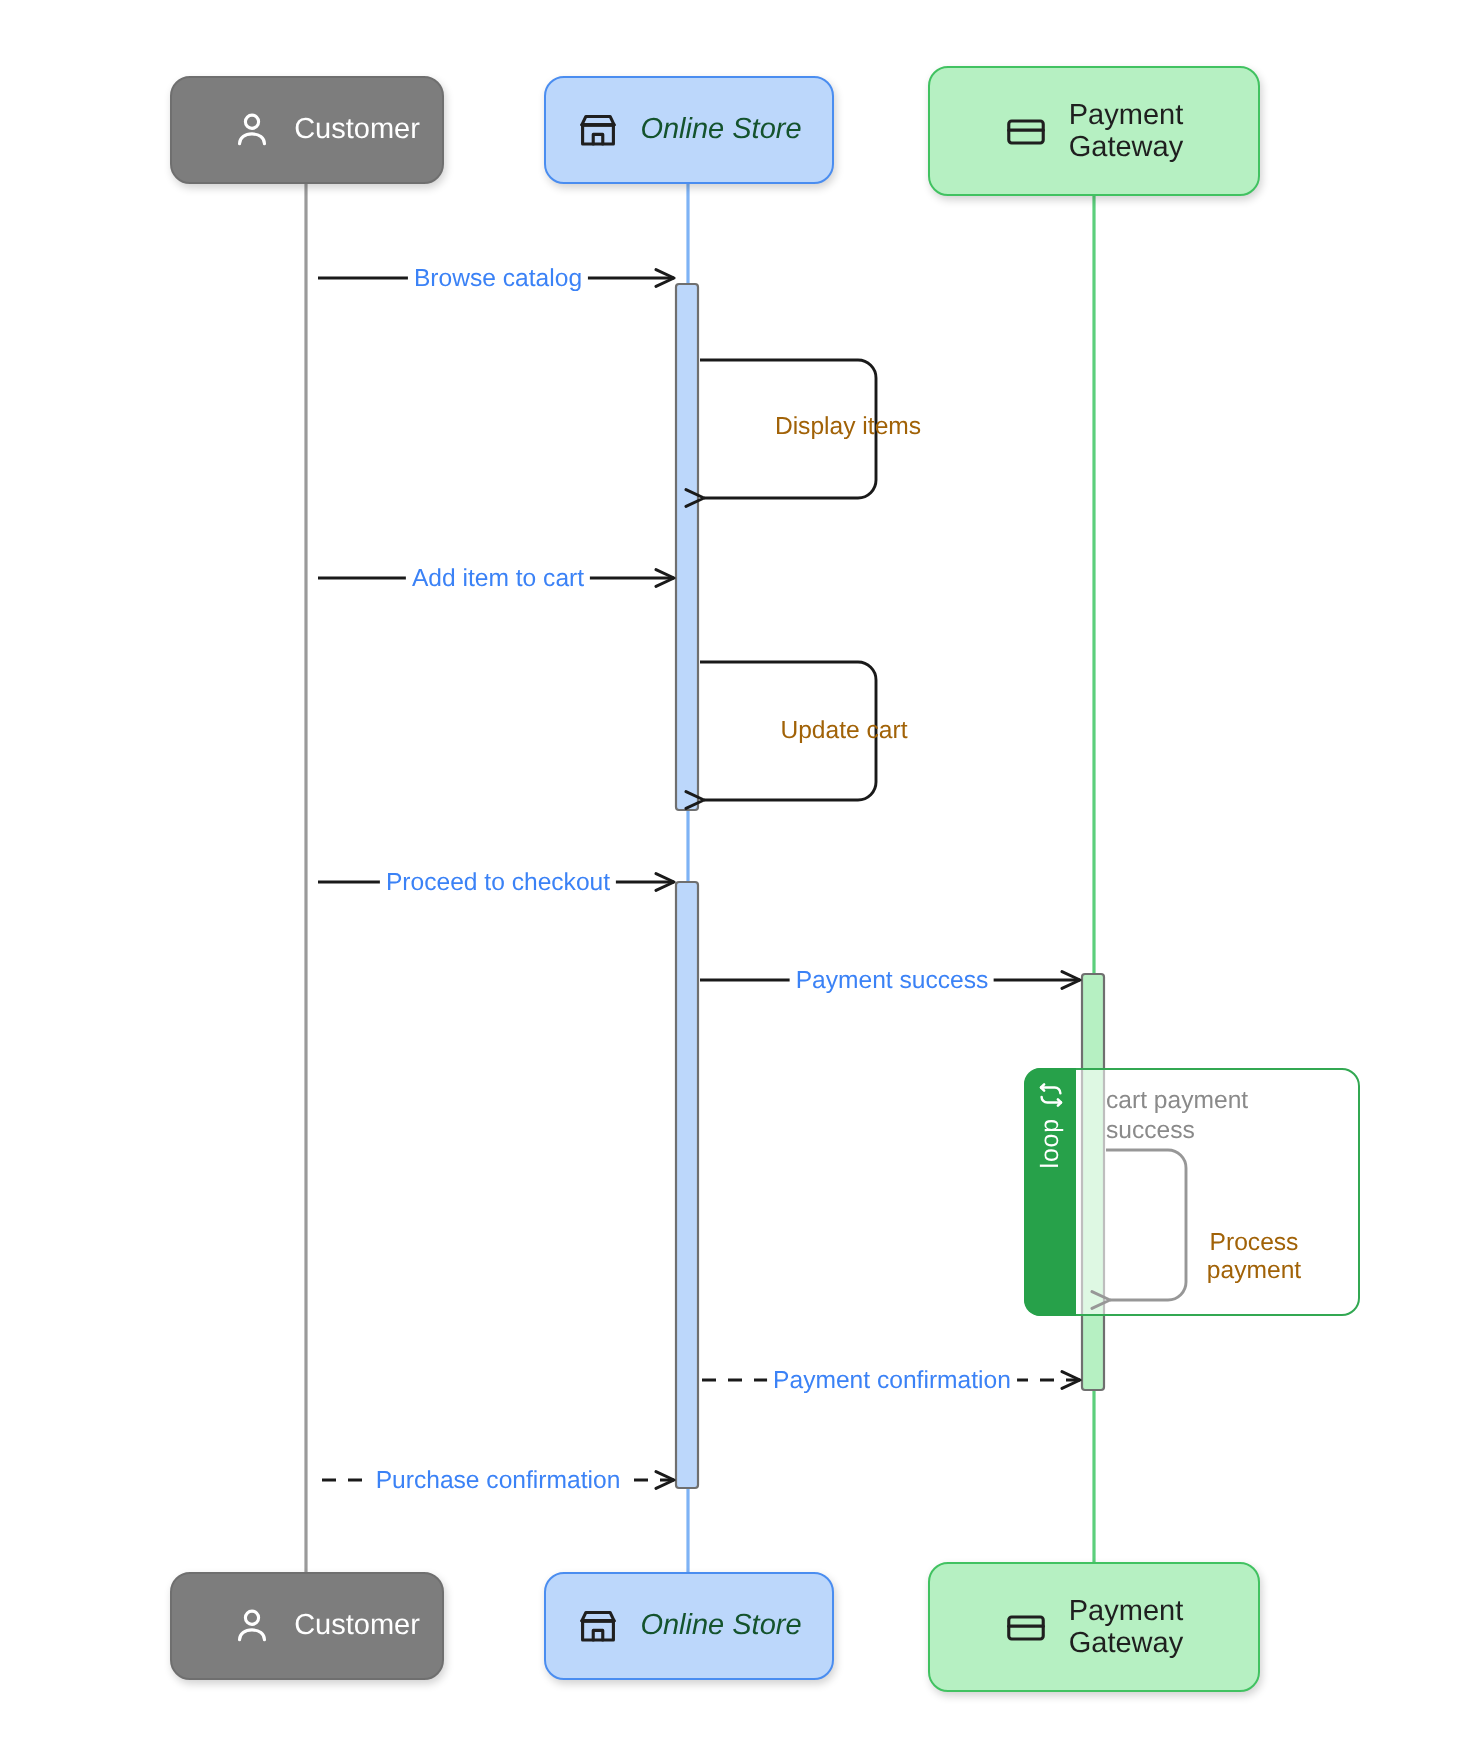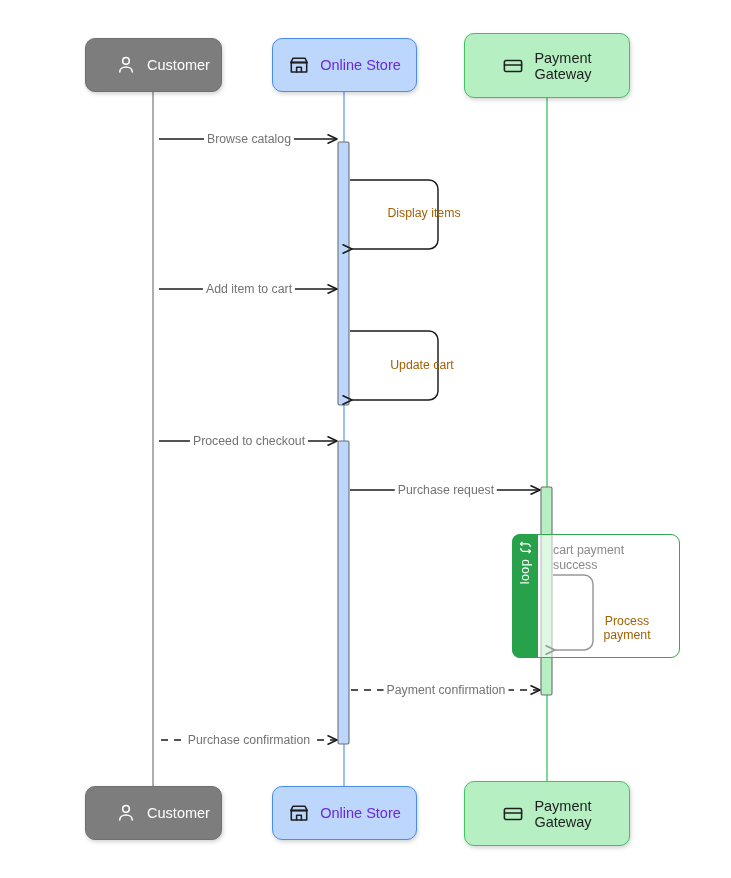--- a/index.html
+++ b/index.html
@@ -9,25 +9,25 @@
 
   .pbox{position:absolute;box-sizing:border-box;border-radius:10px;display:flex;
         align-items:center;justify-content:center;gap:10px;
         box-shadow:1px 2px 4px rgba(0,0,0,0.18);}
   .pbox .plabel{font-size:14.5px;line-height:16px;text-align:center;white-space:pre-line;}
   .pbox .picon{display:flex;align-items:center;justify-content:center;flex:0 0 auto;}
 
   .p-customer{background:#7d7d7d;border:1px solid #6f6f6f;padding-left:18px;}
   .p-customer .plabel{color:#ffffff;}
   .p-store{background:#bcd7fb;border:1.6px solid #4a8df0;}
-  .p-store .plabel{color:#6d28d9;}
+  .p-store .plabel{color:#14532d;font-style:italic;}
   .p-gw{background:#b6f0c2;border:1.6px solid #41c261;}
   .p-gw .plabel{color:#1f1f1f;}
 
-  .msglabel{position:absolute;font-size:12.3px;color:#737373;white-space:nowrap;
+  .msglabel{position:absolute;font-size:12.3px;color:#3b82f6;white-space:nowrap;
             transform:translate(-50%,-50%);background:#fff;padding:0 3px;}
   .selflabel{position:absolute;font-size:12.3px;color:#a16207;white-space:pre-line;
              text-align:center;transform:translate(-50%,-50%);line-height:14px;}
 
   .loopbox{position:absolute;box-sizing:border-box;border:1.6px solid #32a852;
            border-radius:9px;background:rgba(255,255,255,0.55);}
   .looptab{position:absolute;box-sizing:border-box;background:#27a14a;
            border-radius:8px 0 0 8px;display:flex;flex-direction:column;
            align-items:center;justify-content:flex-start;padding-top:6px;gap:4px;}
   .looptab .ltext{color:#fff;font-size:12.5px;writing-mode:vertical-rl;
@@ -152,21 +152,21 @@
         </span>
         <span class="plabel">Payment
 Gateway</span>
       </div>
     </div>
 
   <div id="labels">
       <div class="msglabel" style="left: 249px; top: 139px;">Browse catalog</div>
       <div class="msglabel" style="left: 249px; top: 289px;">Add item to cart</div>
       <div class="msglabel" style="left: 249px; top: 441px;">Proceed to checkout</div>
-      <div class="msglabel" style="left: 446px; top: 490px;">Purchase request</div>
+      <div class="msglabel" style="left: 446px; top: 490px;">Payment success</div>
       <div class="msglabel" style="left: 446px; top: 690px;">Payment confirmation</div>
       <div class="msglabel" style="left: 249px; top: 740px;">Purchase confirmation</div>
       <div class="selflabel" style="left: 424px; top: 213px;">Display items</div>
       <div class="selflabel" style="left: 422px; top: 365px;">Update cart</div>
       <div class="selflabel" style="left: 627px; top: 628px;">Process
 payment</div>
     </div>
 
 </div>
 

